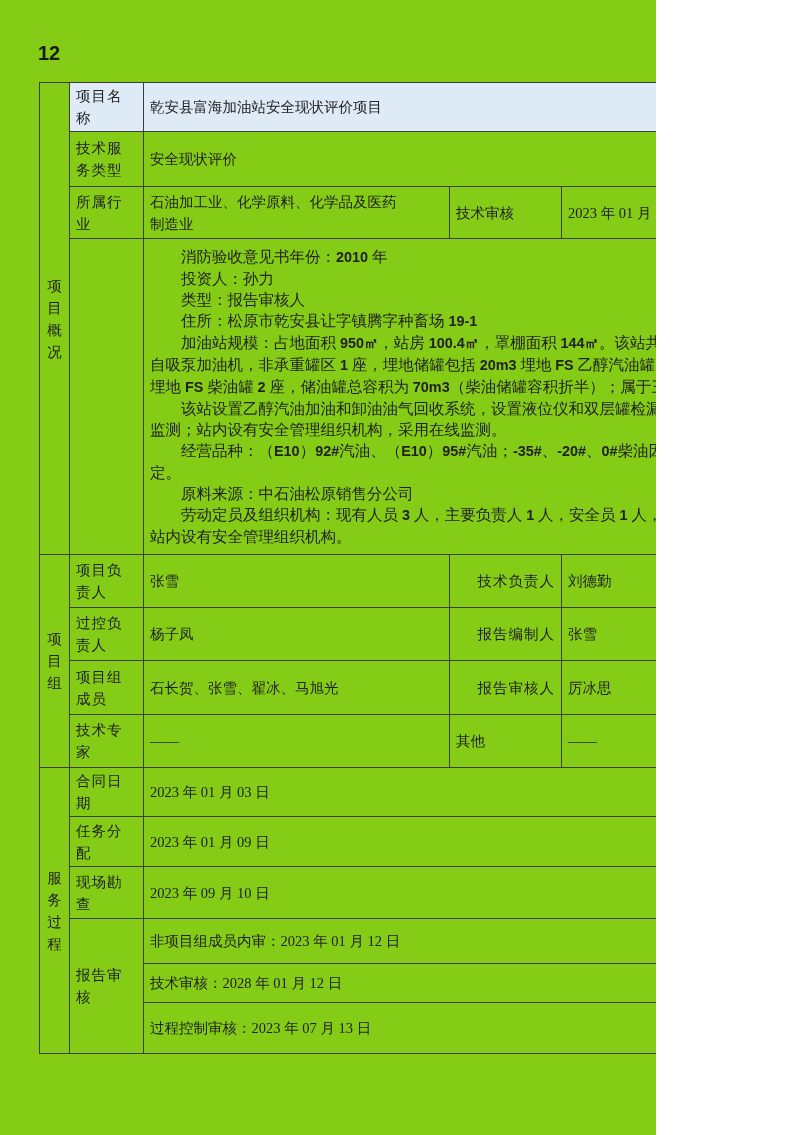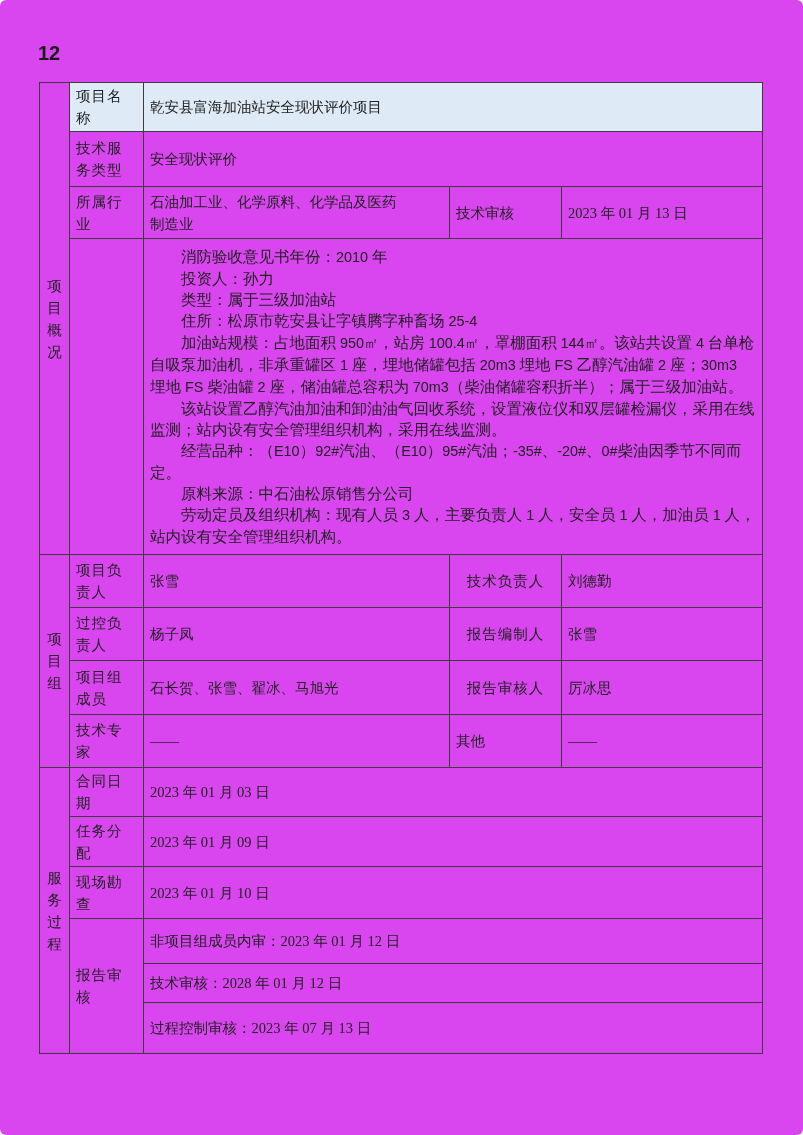--- a/index.html
+++ b/index.html
@@ -1,25 +1,24 @@
 <!DOCTYPE html>
 <html><head>
 <meta charset="utf-8">
 <style>
   * { box-sizing: border-box; margin: 0; padding: 0; }
   html, body { background: #ffffff; }
   .page {
     position: relative;
-    width: 803px;
+    width: 656px;
     height: 1135px;
-    background: #d946ef;
+    background: #84cc16;
     font-family: "Liberation Serif", "DejaVu Serif", serif;
     color: #222222;
     overflow: hidden;
-    border-radius: 6px;
   }
   .page-number {
     position: absolute;
     left: 38px;
     top: 42px;
     font-family: "Liberation Sans", "DejaVu Sans", sans-serif;
     font-weight: bold;
     font-size: 20px;
     color: #1a1a1a;
   }
@@ -56,21 +55,21 @@
   }
   td.blue { background: #deeaf6; }
   td.center { text-align: left; }
   td.top { vertical-align: top; }
   td.val {
     text-align: left;
     vertical-align: top;
     padding: 3px 6px 3px 8px;
   }
   td.sublbl {
-    text-align: center;
+    text-align: right;
     vertical-align: top;
     letter-spacing: 1px;
     padding: 3px 4px 3px 5px;
   }
   td.proc-val {
     text-align: left;
     vertical-align: middle;
     padding: 2px 6px 2px 9px;
   }
   td.overview-cell {
@@ -78,21 +77,21 @@
     padding: 3px 8px 3px 4px;
   }
   .overview-cell p {
     font-size: 15.5px;
     line-height: 21px;
     text-indent: 2em;
     margin: 0;
   }
   .latin {
     font-family: "Liberation Sans", "DejaVu Sans", sans-serif;
-    font-weight: 400;
+    font-weight: 700;
     font-size: 0.93em;
   }
 </style>
 </head>
 <body>
 
 <div class="page">
 
   <div class="page-number">12</div>
 
@@ -129,22 +128,22 @@
 制造业</td>
       <td class="center">技术审核</td>
       <td class="center">2023 年 01 月 13 日</td>
     </tr>
 
     <tr style="height:316px">
       <td></td>
       <td colspan="3" class="overview-cell">
         <p>消防验收意见书年份：<span class="latin">2010</span> 年</p>
         <p>投资人：孙力</p>
-        <p>类型：属于三级加油站</p>
-        <p>住所：松原市乾安县让字镇腾字种畜场 <span class="latin">25-4</span></p>
+        <p>类型：报告审核人</p>
+        <p>住所：松原市乾安县让字镇腾字种畜场 <span class="latin">19-1</span></p>
         <p>加油站规模：占地面积 <span class="latin">950㎡</span>，站房 <span class="latin">100.4㎡</span>，罩棚面积 <span class="latin">144㎡</span>。该站共设置 <span class="latin">4</span> 台单枪自吸泵加油机，非承重罐区 <span class="latin">1</span> 座，埋地储罐包括 <span class="latin">20m3</span> 埋地 <span class="latin">FS</span> 乙醇汽油罐 <span class="latin">2</span> 座；<span class="latin">30m3</span> 埋地 <span class="latin">FS</span> 柴油罐 <span class="latin">2</span> 座，储油罐总容积为 <span class="latin">70m3</span>（柴油储罐容积折半）；属于三级加油站。</p>
         <p>该站设置乙醇汽油加油和卸油油气回收系统，设置液位仪和双层罐检漏仪，采用在线监测；站内设有安全管理组织机构，采用在线监测。</p>
         <p>经营品种：（<span class="latin">E10</span>）<span class="latin">92#</span>汽油、（<span class="latin">E10</span>）<span class="latin">95#</span>汽油；<span class="latin">-35#</span>、<span class="latin">-20#</span>、<span class="latin">0#</span>柴油因季节不同而定。</p>
         <p>原料来源：中石油松原销售分公司</p>
         <p>劳动定员及组织机构：现有人员 <span class="latin">3</span> 人，主要负责人 <span class="latin">1</span> 人，安全员 <span class="latin">1</span> 人，加油员 <span class="latin">1</span> 人，站内设有安全管理组织机构。</p>
       </td>
     </tr>
 
     <tr style="height:53px">
       <td rowspan="4" class="section-lbl">项
@@ -193,21 +192,21 @@
 
     <tr style="height:50px">
       <td class="lbl">任务分
 配</td>
       <td colspan="3" class="proc-val">2023 年 01 月 09 日</td>
     </tr>
 
     <tr style="height:52px">
       <td class="lbl">现场勘
 查</td>
-      <td colspan="3" class="proc-val">2023 年 01 月 10 日</td>
+      <td colspan="3" class="proc-val">2023 年 09 月 10 日</td>
     </tr>
 
     <tr style="height:45px">
       <td rowspan="3" class="lbl">报告审
 核</td>
       <td colspan="3" class="proc-val">非项目组成员内审：2023 年 01 月 12 日</td>
     </tr>
 
     <tr style="height:39px">
       <td colspan="3" class="proc-val">技术审核：2028 年 01 月 12 日</td>

